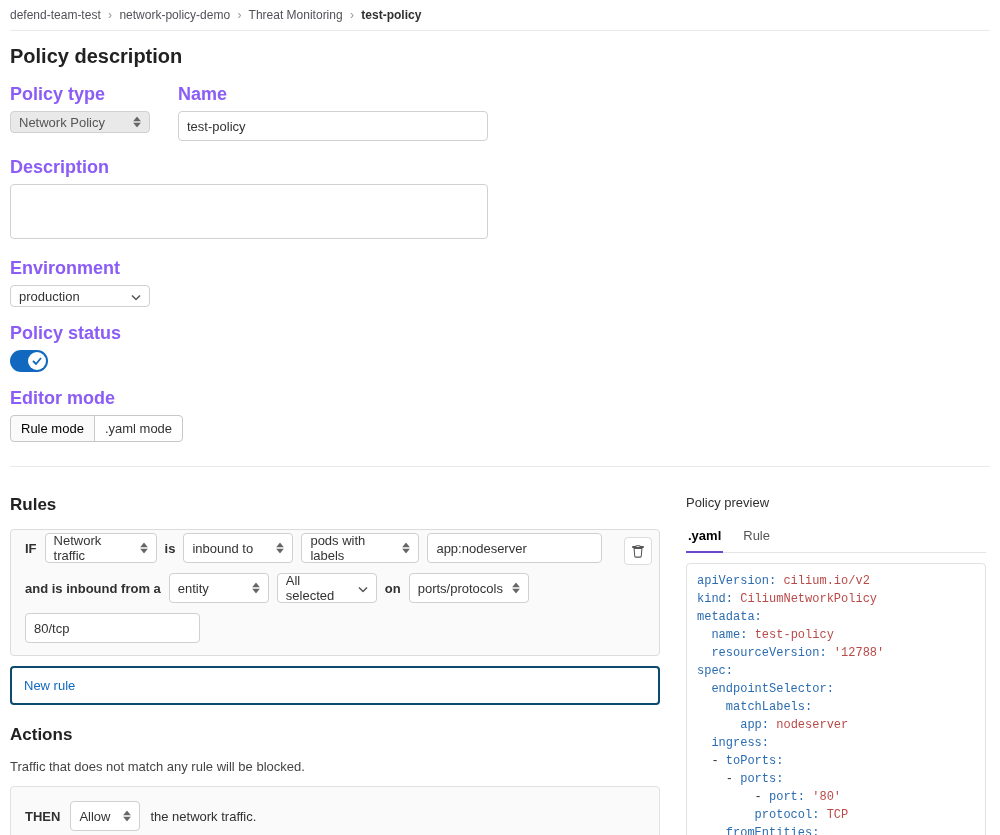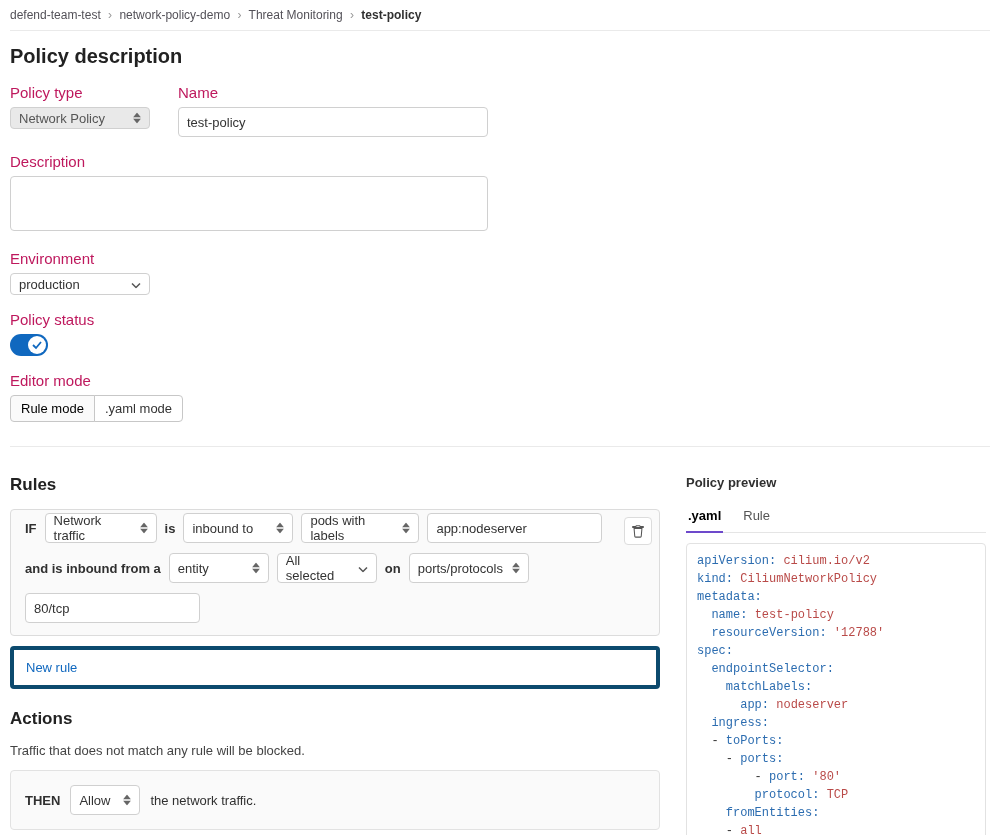--- a/index.html
+++ b/index.html
@@ -14,21 +14,21 @@
   }
   .breadcrumb { font-size: 12px; color: #535158; padding: 0 0 8px 0; }
   .breadcrumb .sep { margin: 0 4px; color: #999; }
   .breadcrumb .current { font-weight: 600; color: #303030; }
   hr.thin { border: none; border-top: 1px solid #eaeaea; margin: 0 0 14px 0; }
 
   h1.section-title { font-size: 20px; font-weight: 700; margin: 6px 0 16px 0; color:#222; }
   h2.sub-title { font-size: 17px; font-weight: 700; margin: 0 0 14px 0; color:#222;}
 
   .row { display: flex; gap: 28px; }
-  .form-label { font-weight: 400; font-size: 15px; margin-bottom: 6px; display:block; color:#be185d;}
+  .form-label { font-weight: 700; font-size: 18px; margin-bottom: 6px; display:block; color:#8b5cf6;}
   
   .select-control, .text-control, .textarea-control {
     border: 1px solid #d0d0d0;
     border-radius: 4px;
     background:#fff;
     font-size: 13px;
     font-family: inherit;
     color:#333;
   }
   .select-control { padding: 5px 26px 5px 8px; position: relative; display:inline-flex; align-items:center; height:22px; cursor:pointer;}
@@ -87,36 +87,36 @@
   
   .rule-line { display:flex; align-items:center; flex-wrap:wrap; gap:8px; margin-bottom:10px;}
   .rule-text { font-size:13px;}
   .rule-text.strong { font-weight:700;}
   .sel-sm { height:30px;}
   .labels-input { width:175px;}
 
   .port-input { width:175px; background:#fff;}
 
   .new-rule-box {
-    border:4px solid #0c4a6e; border-radius:4px; padding:10px 12px; margin-top:10px;
+    border:2px solid #0c4a6e; border-radius:4px; padding:10px 12px; margin-top:10px;
   }
   .link-text { color:#1068bf; font-size:13px; cursor:pointer; }
 
   .hint { font-size:13px; color:#444; margin-bottom:12px;}
 
   .action-box {
     border:1px solid #e2e2e2; border-radius:4px; background:#fafafa; padding:14px 14px;
     display:flex; align-items:center; gap:10px;
   }
 
   
   .preview-tabs { display:flex; gap:18px; border-bottom:1px solid #e5e5e5; margin-bottom:10px; margin-top:12px;}
   .preview-tab { padding:6px 2px 8px 2px; font-size:13px; color:#555; cursor:pointer; }
   .preview-tab.active { color:#000; font-weight:600; border-bottom:2px solid #6d49cb; margin-bottom:-1px;}
-  .preview-title { font-weight:700; font-size:13px;}
+  .preview-title { font-weight:400; font-size:13px;}
 
   pre.yaml {
     border:1px solid #e2e2e2; border-radius:4px; padding:8px 10px; margin:0;
     font-family: "SFMono-Regular", Consolas, "Liberation Mono", Menlo, monospace;
     font-size:12px; line-height:1.5; color:#333; white-space:pre; overflow:auto;
   }
   .yaml .key { color:#2b6cb0;}
   .yaml .val { color:#b94a48;}
   .yaml .dash { color:#333;}
 

